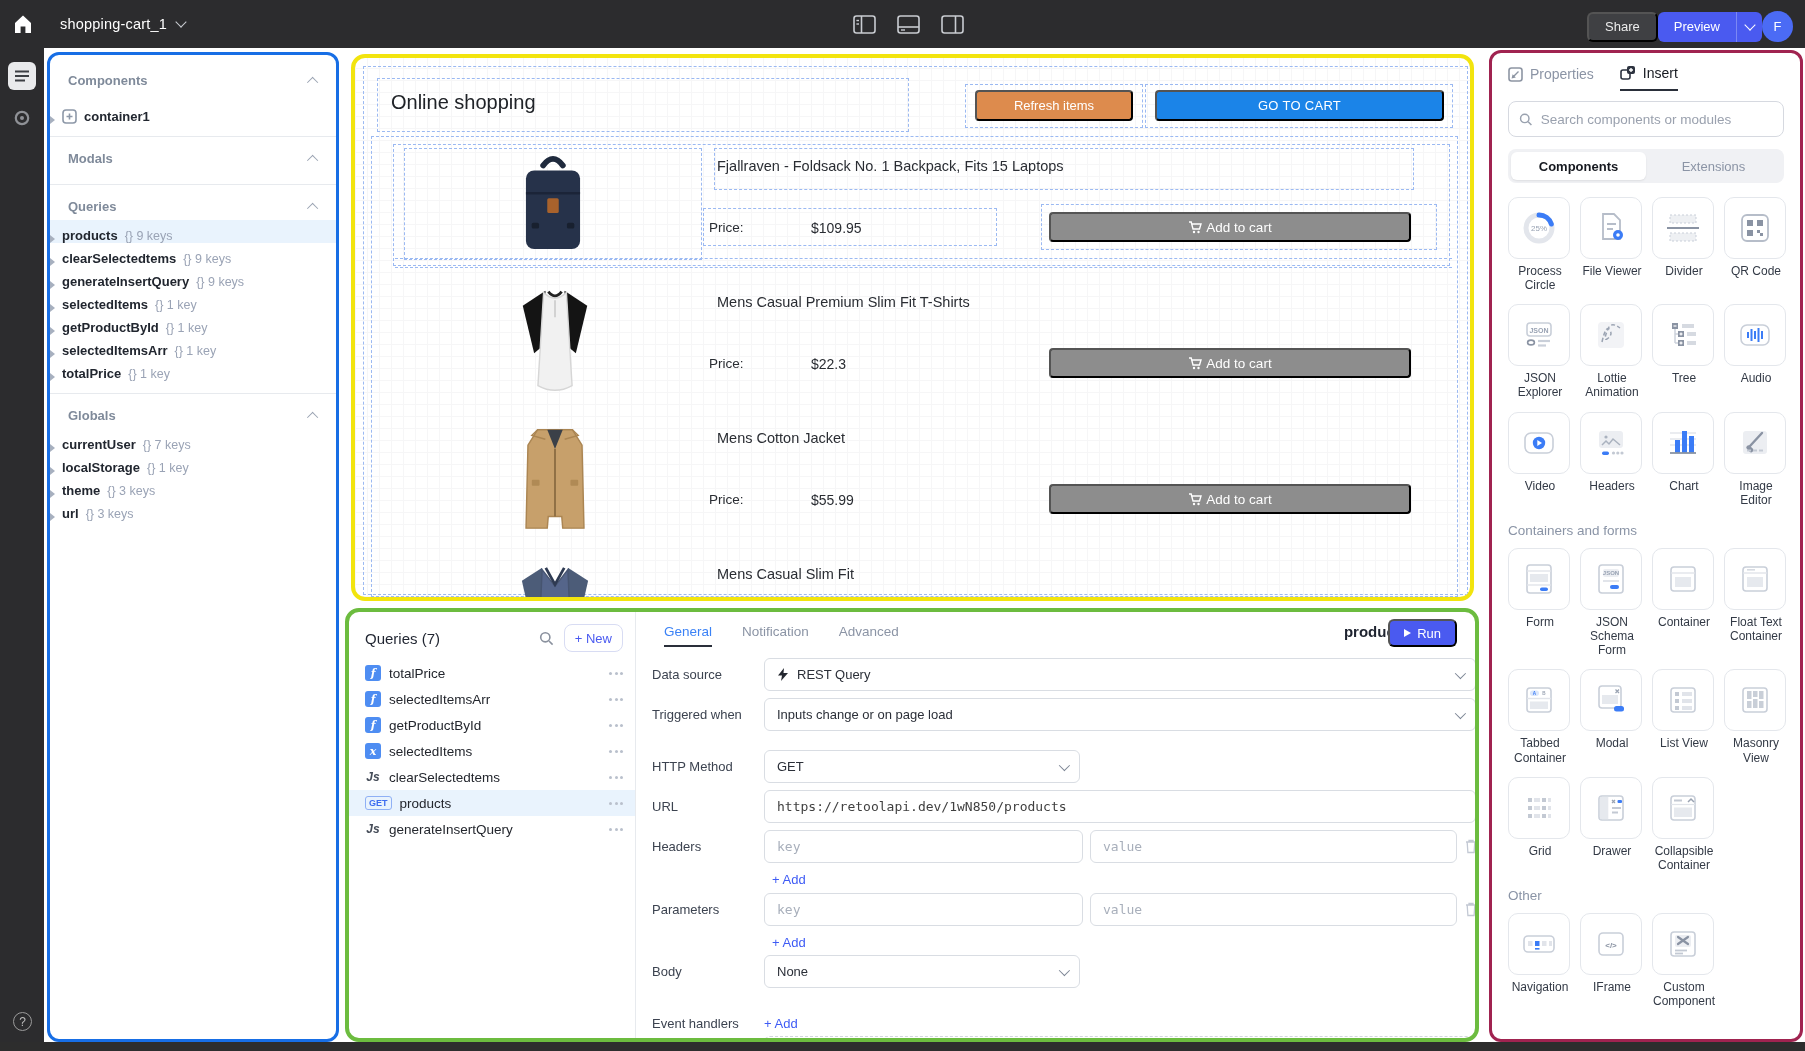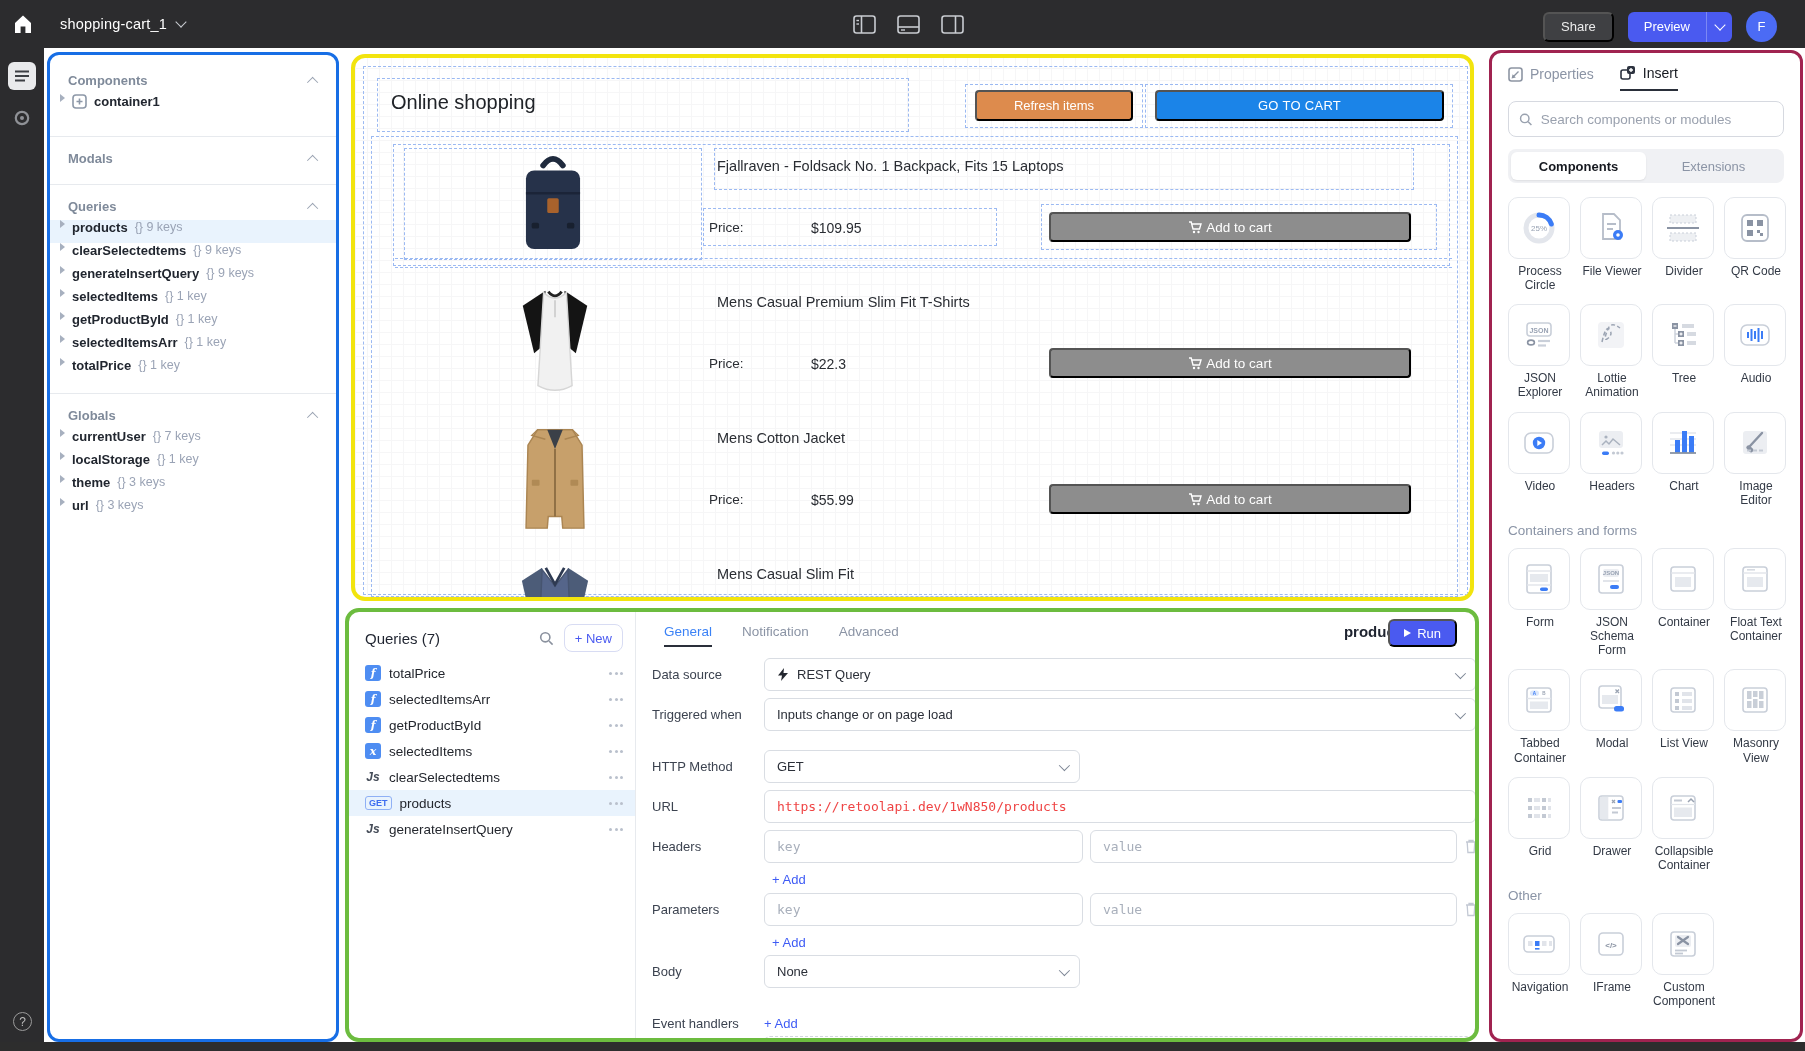--- a/index.html
+++ b/index.html
@@ -8,40 +8,40 @@
   .stage { position:absolute; inset:0; }
   .workspace { position:absolute; left:44px; top:48px; width:1761px; height:994px; background:#ffffff; }
 
   
   .topbar { position:absolute; left:0; top:0; width:1805px; height:48px; background:#2c2c2e; display:flex; align-items:center; z-index:30; }
   .home-btn { width:46px; height:48px; display:flex; align-items:center; justify-content:center; }
   .app-name { color:#fff; font-size:14.5px; margin-left:14px; letter-spacing:.2px; }
   .tb-chev { width:8px; height:8px; border-right:1.6px solid #c9ccd1; border-bottom:1.6px solid #c9ccd1; transform:rotate(45deg); margin-left:10px; margin-top:-4px; }
   .tb-center { position:absolute; left:852px; top:0; height:48px; display:flex; align-items:center; gap:20px; }
   .tb-toggle { width:24px; height:20px; display:flex; align-items:center; justify-content:center; cursor:pointer; }
-  .tb-right { position:absolute; right:28px; top:0; height:53px; display:flex; align-items:center; gap:14px; }
+  .tb-right { position:absolute; right:12px; top:0; height:53px; display:flex; align-items:center; }
   .share-btn { background:#3f4043; color:#ececec; font-size:13px; border-radius:6px; height:30px; padding:0 16px; display:flex; align-items:center; }
   .preview-group { display:flex; height:30px; border-radius:6px; overflow:hidden; }
   .preview-main { background:#4a5af0; color:#fff; font-size:13px; padding:0 16px; display:flex; align-items:center; }
   .preview-caret { background:#4a5af0; width:26px; display:flex; align-items:center; justify-content:center; border-left:1px solid rgba(255,255,255,.28); }
   .preview-caret .tb-chev { margin:0 0 3px 0; border-color:#fff; }
   .avatar { width:31px; height:31px; border-radius:50%; background:#4b6bf5; color:#fff; font-size:13px; display:flex; align-items:center; justify-content:center; }
 
   
   .rail { position:absolute; left:0; top:48px; width:44px; height:1003px; background:#2c2c2e; z-index:20; }
   .rail-btn { width:28px; height:28px; margin:14px auto 0; border-radius:6px; display:flex; align-items:center; justify-content:center; }
   .rail-btn.active { background:#e9eaec; }
   .rail-help { position:absolute; bottom:20px; left:13px; width:19px; height:19px; border-radius:50%; border:1.5px solid #9a9a9a; color:#bdbdbd; font-size:12px; display:flex; align-items:center; justify-content:center; }
 
   
   .panel-left { position:absolute; left:47px; top:52px; width:292px; height:990px; background:#fff; border:3px solid #176ee5; border-radius:12px; overflow:hidden; z-index:10; padding-top:8px; }
   .lp-section-h { display:flex; align-items:center; justify-content:space-between; padding:10px 18px 6px 18px; }
   .lp-title { color:#7f8a9a; font-size:13px; font-weight:bold; }
   .chev-up { width:8px; height:8px; border-left:1.7px solid #9aa3b2; border-top:1.7px solid #9aa3b2; transform:rotate(45deg) translateY(2px); }
-  .tree-item { display:flex; align-items:flex-start; height:23px; padding:0 18px 0 10px; cursor:pointer; }
+  .tree-item { display:flex; align-items:flex-end; height:23px; padding:0 18px 0 0; cursor:pointer; }
   .tree-item.tall { height:30px; }
   .tree-item.sel { background:#e9f3fd; }
   .caret-r { width:0; height:0; border-left:5px solid #a7b0bf; border-top:4px solid transparent; border-bottom:4px solid transparent; margin-right:7px; flex:none; }
   .ti-icon { margin-right:7px; display:flex; flex:none; }
   .ti-label { color:#21262f; font-size:13px; font-weight:bold; }
   .ti-meta { color:#9aa3b5; font-size:12.5px; margin-left:7px; }
   .lp-div { border-top:1px solid #e7eaee; margin:12px 0 4px 0; }
 
   
   .canvas { position:absolute; left:351px; top:54px; width:1123px; height:547px; background:#fff; border:4px solid #f2e40e; border-radius:14px; overflow:hidden; z-index:5;
@@ -77,21 +77,21 @@
   .q-editor { position:absolute; left:287px; top:0; right:0; bottom:0; }
   .qe-tabs { position:absolute; left:28px; top:12px; display:flex; gap:30px; }
   .qe-tab { font-size:13.5px; color:#8b94a5; padding-bottom:6px; cursor:pointer; }
   .qe-tab.active { color:#3b82f6; border-bottom:2px solid #2a2f3a; }
   .qe-title { position:absolute; left:600px; top:11px; width:280px; text-align:center; font-size:15px; font-weight:bold; color:#1f2430; }
   .run-btn { position:absolute; right:18px; top:7px; height:28px; background:#4a5af0; color:#fff; font-size:13px; border-radius:6px; padding:0 14px; display:flex; align-items:center; gap:6px; }
   .run-tri { width:0; height:0; border-left:7px solid #fff; border-top:4.5px solid transparent; border-bottom:4.5px solid transparent; }
   .f-label { position:absolute; left:16px; font-size:13px; color:#3c4350; }
   .f-box { position:absolute; height:33px; border:1px solid #d9dde3; border-radius:6px; background:#fff; display:flex; align-items:center; padding:0 12px; font-size:13px; color:#2b2f38; }
   .f-box .chev-d { margin-left:auto; width:8px; height:8px; border-right:1.6px solid #7c8594; border-bottom:1.6px solid #7c8594; transform:rotate(45deg) translateY(-2px); }
-  .f-input { position:absolute; height:33px; border:1px solid #d9dde3; border-radius:6px; padding:0 12px; font-size:13px; font-family:"DejaVu Sans Mono", monospace; color:#ef4444; outline:none; }
+  .f-input { position:absolute; height:33px; border:1px solid #d9dde3; border-radius:6px; padding:0 12px; font-size:13px; font-family:"DejaVu Sans Mono", monospace; color:#404040; outline:none; }
   .f-input::placeholder { color:#a8afbb; }
   .add-link { position:absolute; font-size:13px; color:#3e5bf5; }
   .trash { position:absolute; width:16px; height:18px; }
   .eh-drop { position:absolute; border:1px dashed #d3d7de; border-radius:6px; height:16px; }
 
   
   .panel-right { position:absolute; left:1489px; top:50px; width:314px; height:992px; background:#fff; border:3px solid #a02350; border-radius:12px; z-index:10; overflow:hidden; padding:12px 16px 0 16px; }
   .pr-tabs { display:flex; gap:26px; align-items:center; }
   .pr-tab { display:flex; align-items:center; gap:7px; font-size:14px; padding-bottom:8px; cursor:pointer; }
   .pr-tab.inactive { color:#8b94a5; }

